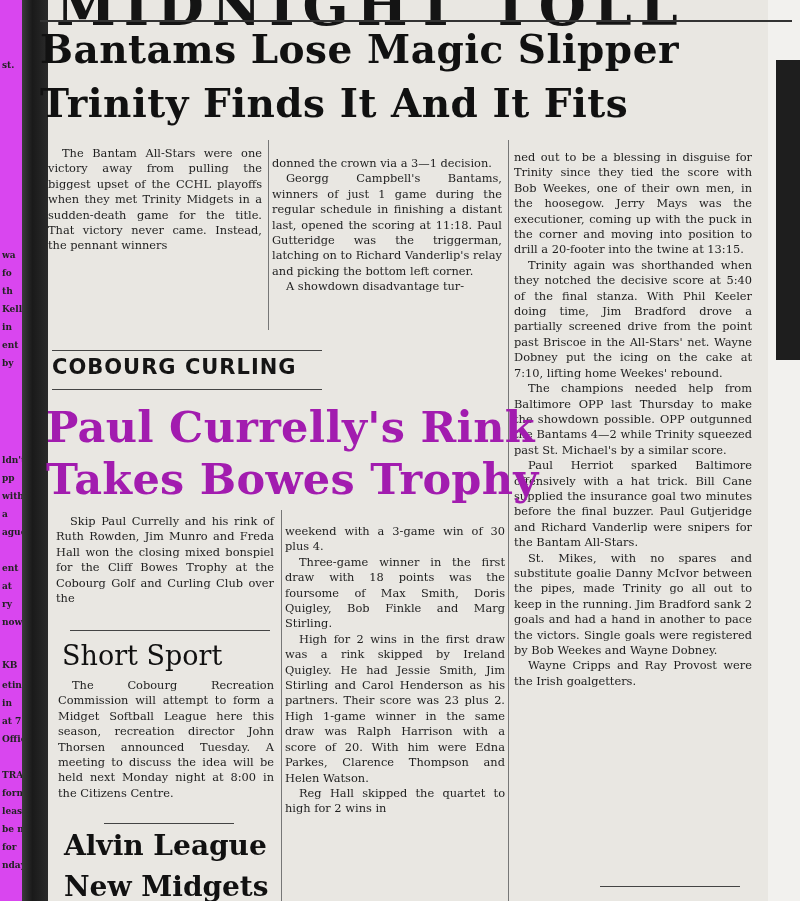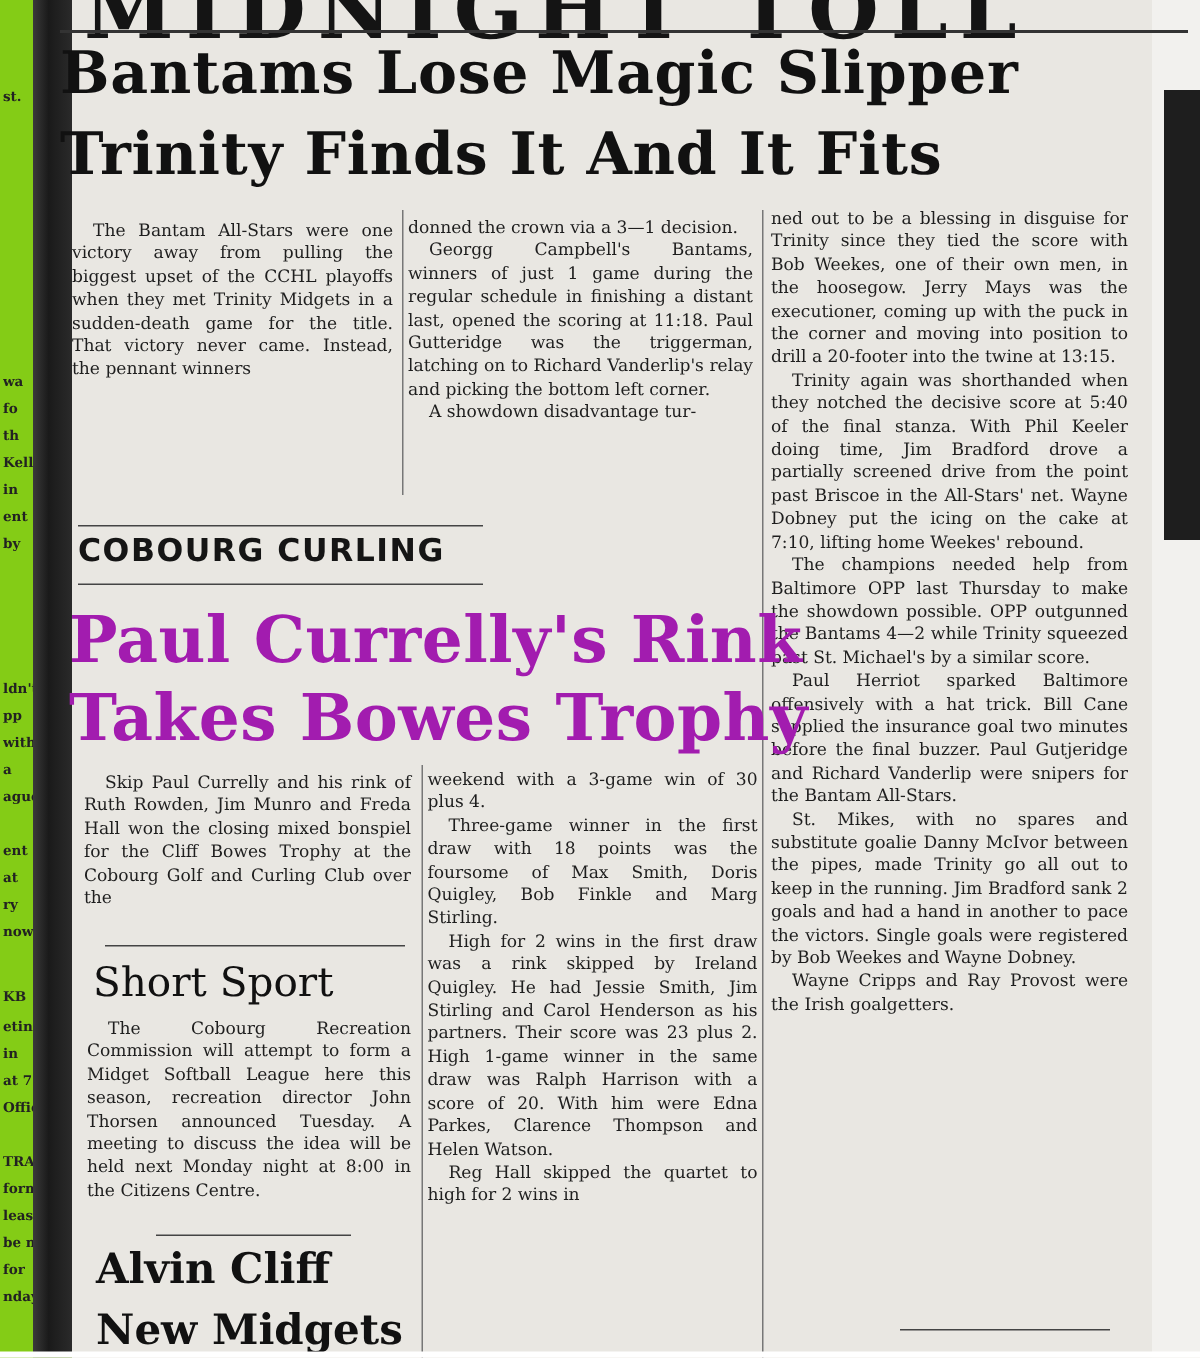--- a/index.html
+++ b/index.html
@@ -9,21 +9,21 @@
     font-family:"DejaVu Serif", serif;
     color:#1b1b1b;
   }
   .page {
     position:absolute; left:0; top:0; width:800px; height:905px;
     background:#e9e7e2;
   }
   
   .left-strip {
     position:absolute; left:0; top:0; width:48px; height:905px;
-    background:#84cc16; overflow:hidden;
+    background:#d946ef; overflow:hidden;
   }
   .left-strip .gutter {
     position:absolute; left:22px; top:0; width:26px; height:905px;
     background:linear-gradient(90deg,#3a3a3a,#1a1a1a 40%,#2a2a2a);
   }
   .left-strip .frag {
     position:absolute; left:2px; width:22px; font-size:9px; line-height:11px;
     font-weight:bold; color:#222; overflow:hidden; white-space:nowrap;
   }
   .right-strip {
@@ -46,21 +46,21 @@
     color:#111; white-space:nowrap; letter-spacing:0.5px;
   }
   .h1 { left:40px; top:26px; font-size:39px; }
   .h2 { left:40px; top:80px; font-size:39px; }
 
   .col {
     position:absolute; font-size:11.4px; line-height:15.4px; text-align:justify;
     color:#1e1e1e;
   }
   .col p { margin:0; text-indent:14px; }
-  .col p.noindent { text-indent:0; }
+  .col p.noindent { text-indent:0;margin-top:12px; }
   .vrule { position:absolute; width:1px; background:#777; }
   .hrule { position:absolute; height:2px; background:#444; }
 
   .kicker {
     position:absolute; left:52px; top:355px; font-size:21px; font-weight:bold;
     letter-spacing:1px; font-family:"DejaVu Sans", sans-serif; color:#151515;
   }
   .curl-head { position:absolute; font-weight:bold; font-size:43px; color:#a21caf; white-space:nowrap; letter-spacing:0.3px; }
   .short-head { position:absolute; left:62px; top:640px; font-weight:normal; font-size:27px; color:#111; }
   .alvin-head { position:absolute; left:64px; top:829px; font-weight:bold; font-size:28px; color:#111; white-space:nowrap; }
@@ -149,17 +149,17 @@
     <p>Reg Hall skipped the quartet to high for 2 wins in</p>
   </div>
 
   <div class="hrule" style="left:70px; top:630px; width:200px; height:1px;"></div>
   <div class="short-head">Short Sport</div>
   <div class="col" style="left:58px; top:678px; width:216px;">
     <p>The Cobourg Recreation Commission will attempt to form a Midget Softball League here this season, recreation director John Thorsen announced Tuesday. A meeting to discuss the idea will be held next Monday night at 8:00 in the Citizens Centre.</p>
   </div>
   <div class="hrule" style="left:104px; top:823px; width:130px; height:1px;"></div>
 
-  <div class="alvin-head">Alvin Cliff</div>
+  <div class="alvin-head">Alvin League</div>
   <div class="soccer-head">New Midgets</div>
 
   <div class="bottom-edge"></div>
 </div>
 
 </body></html>

